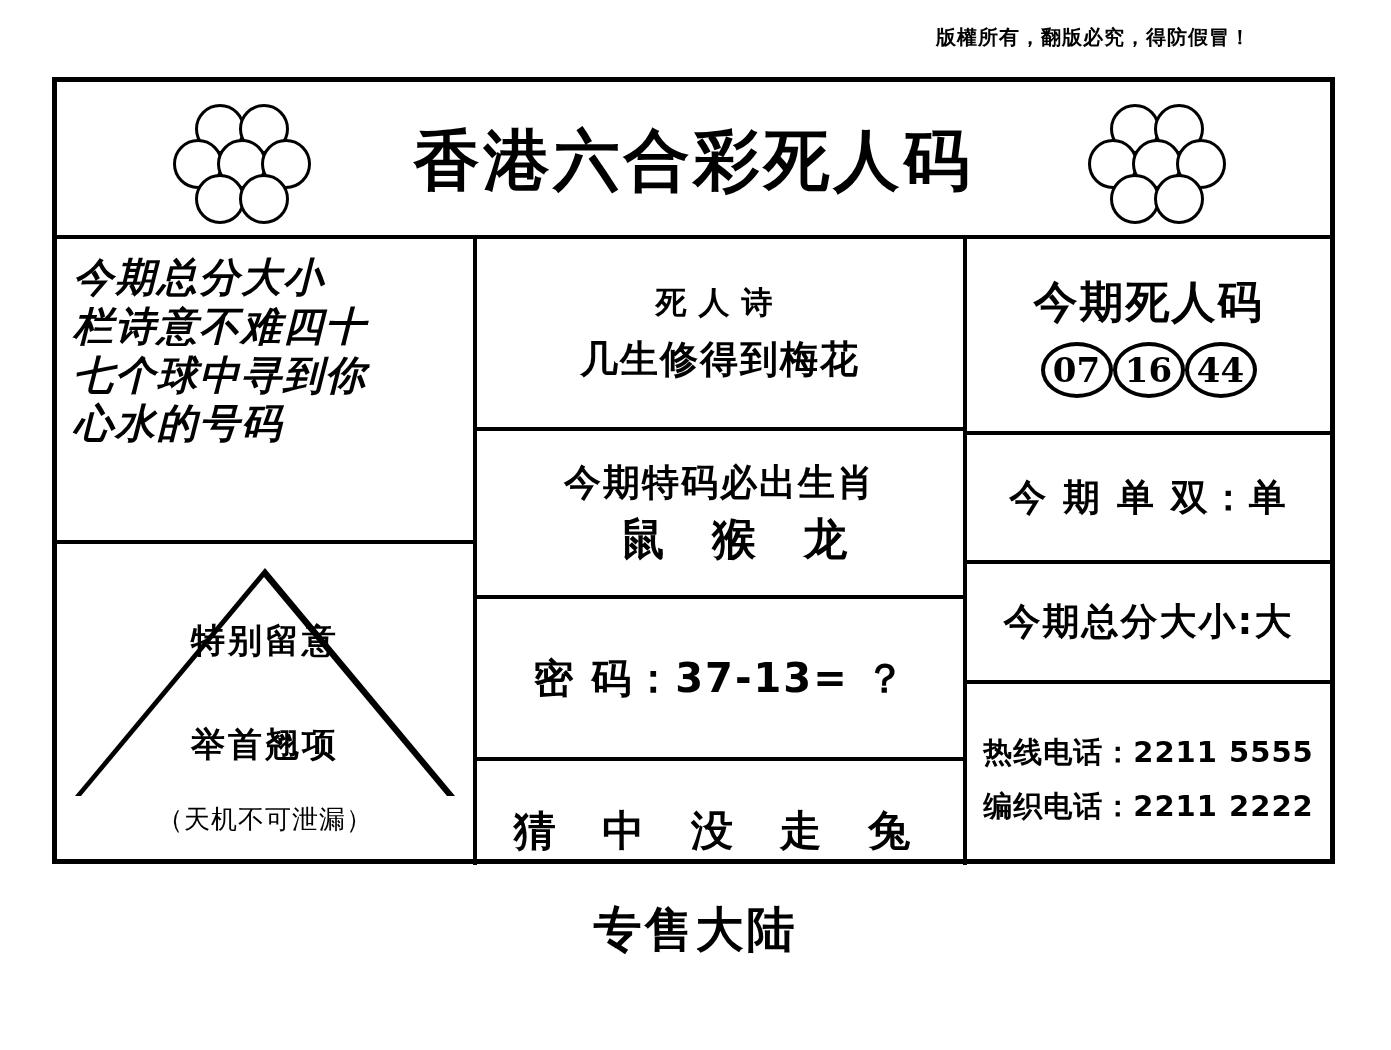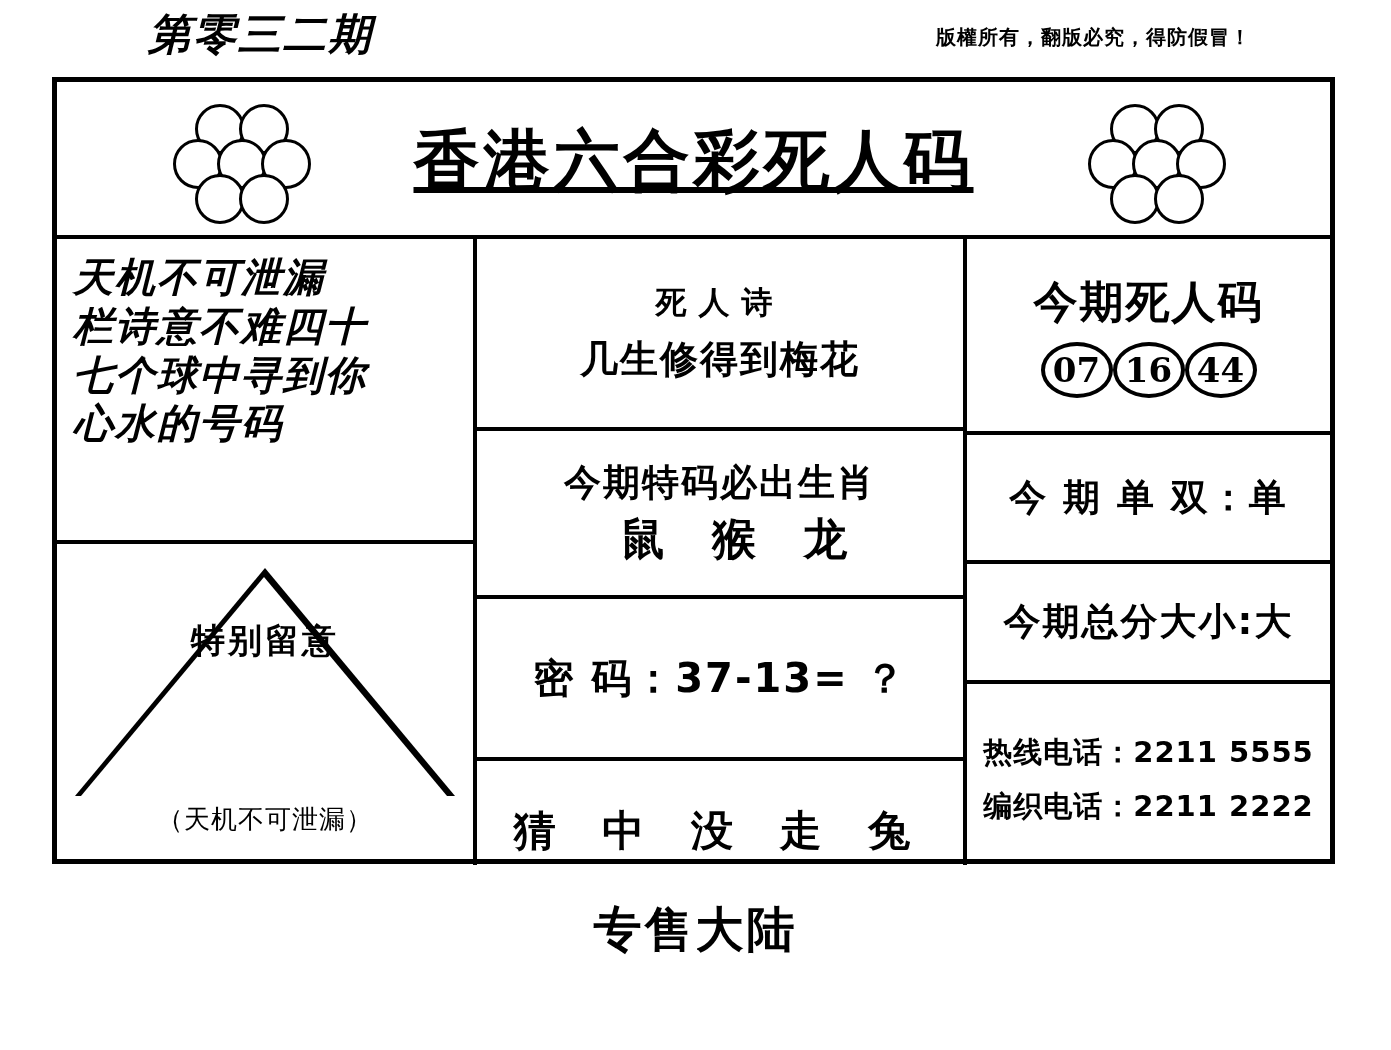--- a/index.html
+++ b/index.html
@@ -71,21 +71,20 @@
     width: 100%;
     height: 157px;
     display: flex;
     align-items: center;
     justify-content: center;
     font-family: "DejaVu Sans", sans-serif;
     font-weight: bold;
     font-size: 66px;
     letter-spacing: 4px;
     white-space: nowrap;
-    text-decoration: underline;
   }
   .ball-cluster {
     position: absolute;
     top: 22px;
     width: 200px;
     height: 110px;
   }
   .ball-cluster.left { left: 88px; }
   .ball-cluster.right { right: 70px; }
   .ball-cluster span {
@@ -319,21 +318,20 @@
     font-size: 48px;
     letter-spacing: 3px;
     margin-top: 8px;
   }
 </style>
 </head>
 <body>
 
 <div class="page">
 
-  <div class="issue-no">第零三二期</div>
   <div class="copyright">版權所有，翻版必究，得防假冒！</div>
 
   <div class="frame">
 
     <div class="header-band">
       <div class="ball-cluster left">
         <span class="bc-0"></span>
           <span class="bc-1"></span>
           <span class="bc-2"></span>
         <span class="bc-3"></span>
@@ -350,29 +348,30 @@
           <span class="bc-4"></span>
           <span class="bc-5"></span>
           <span class="bc-6"></span>
       </div>
     </div>
 
     <div class="cols">
 
       <div class="col-left">
         <div class="lc-poem">
-          <div>天机不可泄漏</div>
+          <div>今期总分大小</div>
           <div>栏诗意不难四十</div>
           <div>七个球中寻到你</div>
           <div>心水的号码</div>
         </div>
         <div class="lc-note">
           <div class="triangle"></div>
           <div class="triangle-inner"></div>
           <div class="note-l1">特别留意</div>
+          <div class="note-l2">举首翘项</div>
           <div class="note-small">（天机不可泄漏）</div>
         </div>
       </div>
 
       <div class="col-mid">
         <div class="mc mc-1">
           <div class="mc-title">死人诗</div>
           <div class="mc-line">几生修得到梅花</div>
         </div>
         <div class="mc mc-2">

